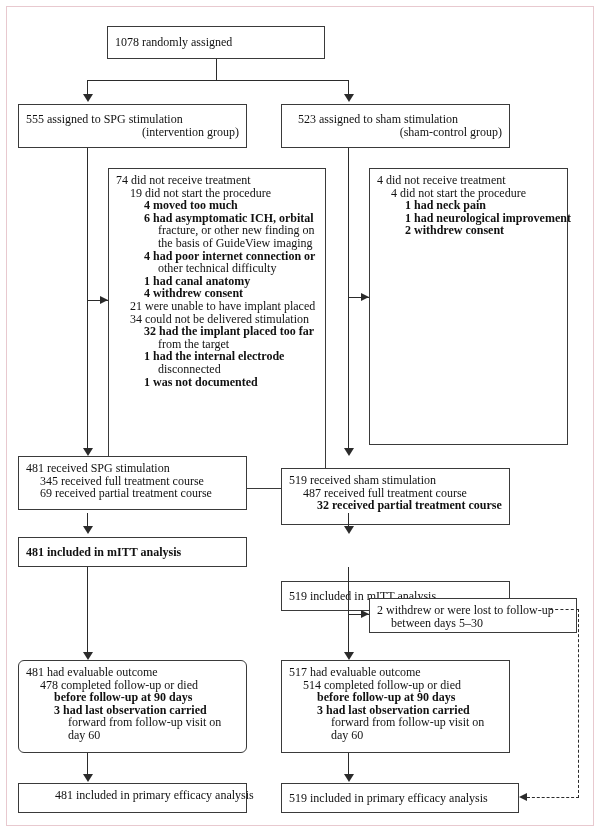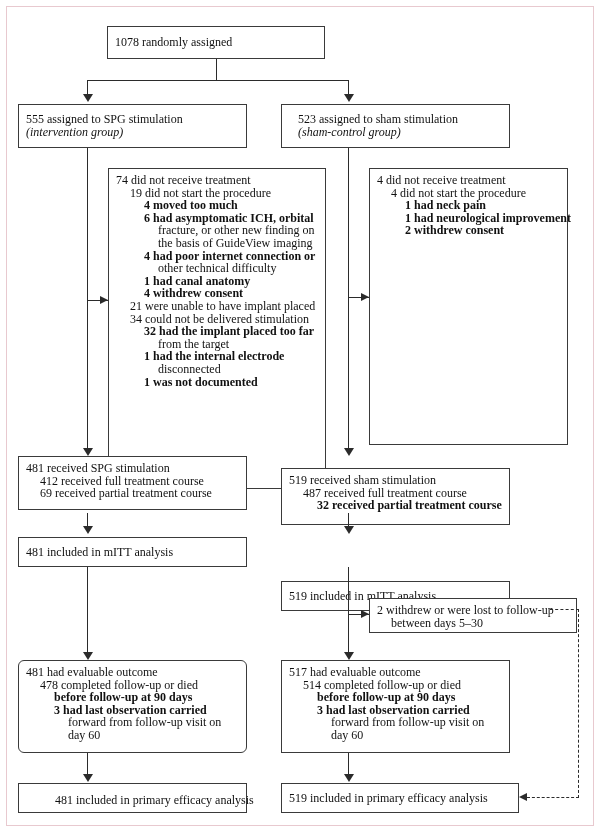--- a/index.html
+++ b/index.html
@@ -33,21 +33,21 @@
     box-sizing: border-box;
     background: #ffffff;
     font-size: 12px;
     line-height: 12.6px;
     color: #111111;
     padding: 5px 7px;
   }
   .box .ln {
     white-space: nowrap;
   }
-  .ctr { text-align: left; font-style: italic; }
+  .ctr { text-align: right; }
   .i1 { padding-left: 14px; }
   .i2 { padding-left: 28px; font-weight: bold; }
   .i3 { padding-left: 42px; }
 
   
   .vline {
     position: absolute;
     width: 1px;
     background: #2b2b2b;
   }
@@ -152,36 +152,36 @@
   <div class="box" style="left:369px; top:168px; width:199px; height:277px;">
     <div class="ln">4 did not receive treatment</div>
     <div class="ln i1">4 did not start the procedure</div>
     <div class="ln i2">1 had neck pain</div>
     <div class="ln i2">1 had neurological improvement</div>
     <div class="ln i2">2 withdrew consent</div>
   </div>
 
   <div class="box" style="left:18px; top:456px; width:229px; height:54px;">
     <div class="ln">481 received SPG stimulation</div>
-    <div class="ln i1">412 received full treatment course</div>
+    <div class="ln i1">345 received full treatment course</div>
     <div class="ln i1">69 received partial treatment course</div>
   </div>
 
   <div class="box" style="left:281px; top:468px; width:229px; height:57px;">
     <div class="ln">519 received sham stimulation</div>
     <div class="ln i1">487 received full treatment course</div>
     <div class="ln i2">32 received partial treatment course</div>
   </div>
 
   <div class="vline" style="left:87px; top:513px; height:14px;"></div>
   <div class="vline" style="left:348px; top:513px; height:14px;"></div>
   <div class="arrow-down" style="left:82.5px; top:526px;"></div>
   <div class="arrow-down" style="left:343.5px; top:526px;"></div>
 
-  <div class="box" style="left:18px; top:537px; width:229px; height:30px; display:flex; align-items:center;">
+  <div class="box" style="left:18px; top:537px; width:229px; height:30px; display:flex; align-items:center;font-weight:bold;">
     <div class="ln">481 included in mITT analysis</div>
   </div>
 
   <div class="box" style="left:281px; top:537px; width:229px; height:30px; display:flex; align-items:center;margin-top:44px;">
     <div class="ln">519 included in mITT analysis</div>
   </div>
 
   <div class="vline" style="left:87px; top:567px; height:90px;"></div>
   <div class="vline" style="left:348px; top:567px; height:90px;"></div>
   <div class="arrow-down" style="left:82.5px; top:652px;"></div>
@@ -216,21 +216,21 @@
     <div class="ln i2">3 had last observation carried</div>
     <div class="ln i3">forward from follow-up visit on</div>
     <div class="ln i3">day 60</div>
   </div>
 
   <div class="vline" style="left:87px; top:753px; height:22px;"></div>
   <div class="vline" style="left:348px; top:753px; height:22px;"></div>
   <div class="arrow-down" style="left:82.5px; top:774px;"></div>
   <div class="arrow-down" style="left:343.5px; top:774px;"></div>
 
-  <div class="box" style="left:18px; top:783px; width:229px; height:30px; display:flex; align-items:flex-end;padding-left:36px;">
+  <div class="box" style="left:18px; top:783px; width:229px; height:30px; display:flex; align-items:flex-start;padding-left:36px;">
     <div class="ln">481 included in primary efficacy analysis</div>
   </div>
 
   <div class="box" style="left:281px; top:783px; width:238px; height:30px; display:flex; align-items:center;">
     <div class="ln">519 included in primary efficacy analysis</div>
   </div>
 
 </div>
 
 </body></html>

